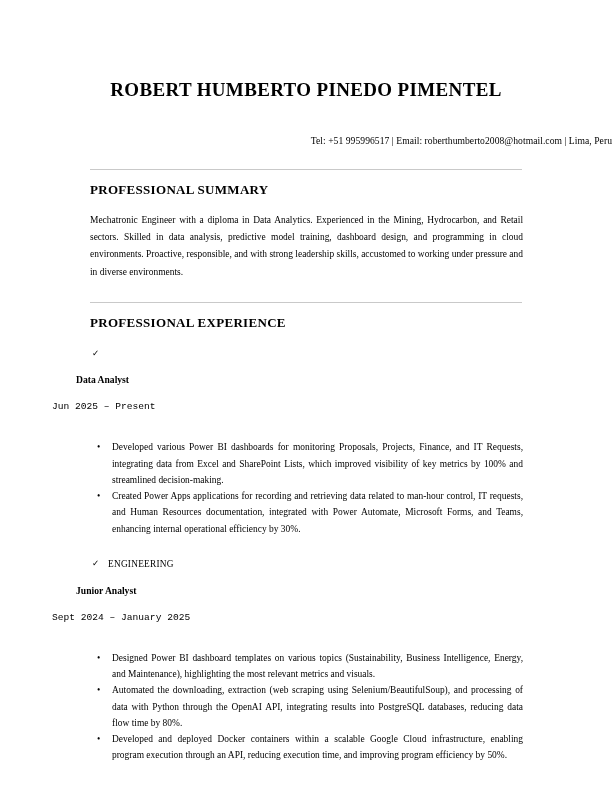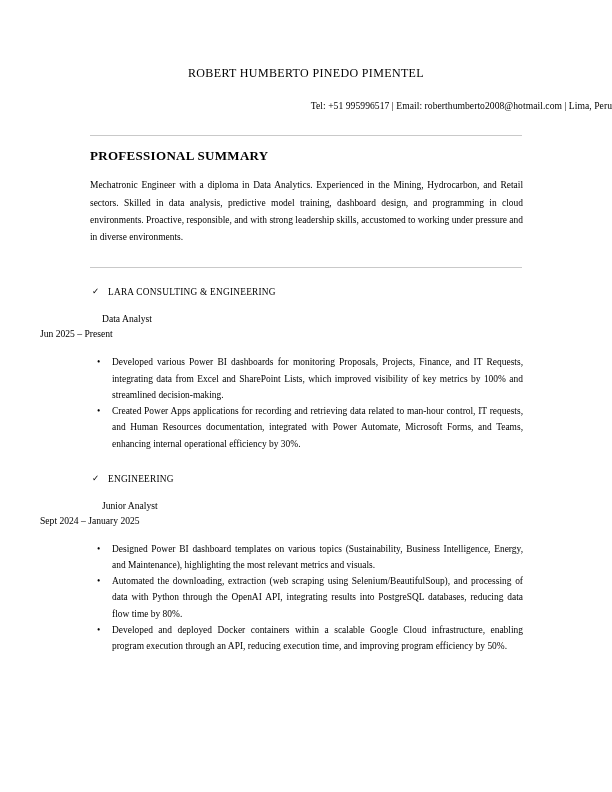--- a/index.html
+++ b/index.html
@@ -22,25 +22,25 @@
     padding: 0;
     background: #ffffff;
   }
 
   
   .header {
     padding-top: 62px;
     text-align: center;
   }
   .name {
-    font-size: 12px;
-    font-weight: normal;
+    font-size: 19px;
+    font-weight: bold;
     letter-spacing: 0.35px;
     line-height: 1.2;
-    margin: 4px;
+    margin: 17px;
   }
   .contact {
     font-size: 9.6px;
     line-height: 1.2;
     margin: 0;
     padding-top: 16px;
     letter-spacing: 0.05px;
     text-align: right;
   }
 
@@ -90,32 +90,33 @@
     width: 16px;
     flex: 0 0 16px;
     font-size: 8.6px;
     line-height: 1.3;
   }
   .company-name { white-space: nowrap; }
 
   
   .job-title {
     margin: 0;
-    padding-left: 102px;
+    padding-left: 76px;
     padding-top: 15px;
     font-size: 9.6px;
-    font-weight: normal;
+    font-weight: bold;
     line-height: 1.35;
   }
   .job-dates {
-    margin: 0;
+    margin: 12px;
     padding-left: 40px;
     padding-top: 2px;
     font-size: 9.6px;
     line-height: 1.35;
+    font-family: Liberation Mono, monospace;
   }
 
   
   .bullets {
     margin: 0;
     padding: 13px 89px 0 97px;
   }
   .bullet {
     display: flex;
     align-items: flex-start;
@@ -143,24 +144,24 @@
   <div class="header">
     <h1 class="name">ROBERT HUMBERTO PINEDO PIMENTEL</h1>
     <p class="contact">Tel: +51 995996517 | Email: roberthumberto2008@hotmail.com | Lima, Peru</p>
   </div>
 
   <hr class="rule rule-summary">
   <h2 class="section-title">PROFESSIONAL SUMMARY</h2>
   <p class="summary">Mechatronic Engineer with a diploma in Data Analytics. Experienced in the Mining, Hydrocarbon, and Retail sectors. Skilled in data analysis, predictive model training, dashboard design, and programming in cloud environments. Proactive, responsible, and with strong leadership skills, accustomed to working under pressure and in diverse environments.</p>
 
   <hr class="rule rule-experience">
+  <h2 class="section-title">PROFESSIONAL EXPERIENCE</h2>
 
   <div class="company-row company-first">
     <span class="check-icon">✓</span>
-    <span class="company-name">LARA CONSULTING &amp; ENGINEERING</span>
   </div>
   <p class="job-title">Data Analyst</p>
   <p class="job-dates">Jun 2025 – Present</p>
   <div class="bullets">
     <div class="bullet">
       <span class="dot">•</span>
       <span class="bullet-text">Developed various Power BI dashboards for monitoring Proposals, Projects, Finance, and IT Requests, integrating data from Excel and SharePoint Lists, which improved visibility of key metrics by 100% and streamlined decision-making.</span>
     </div>
     <div class="bullet">
       <span class="dot">•</span>

